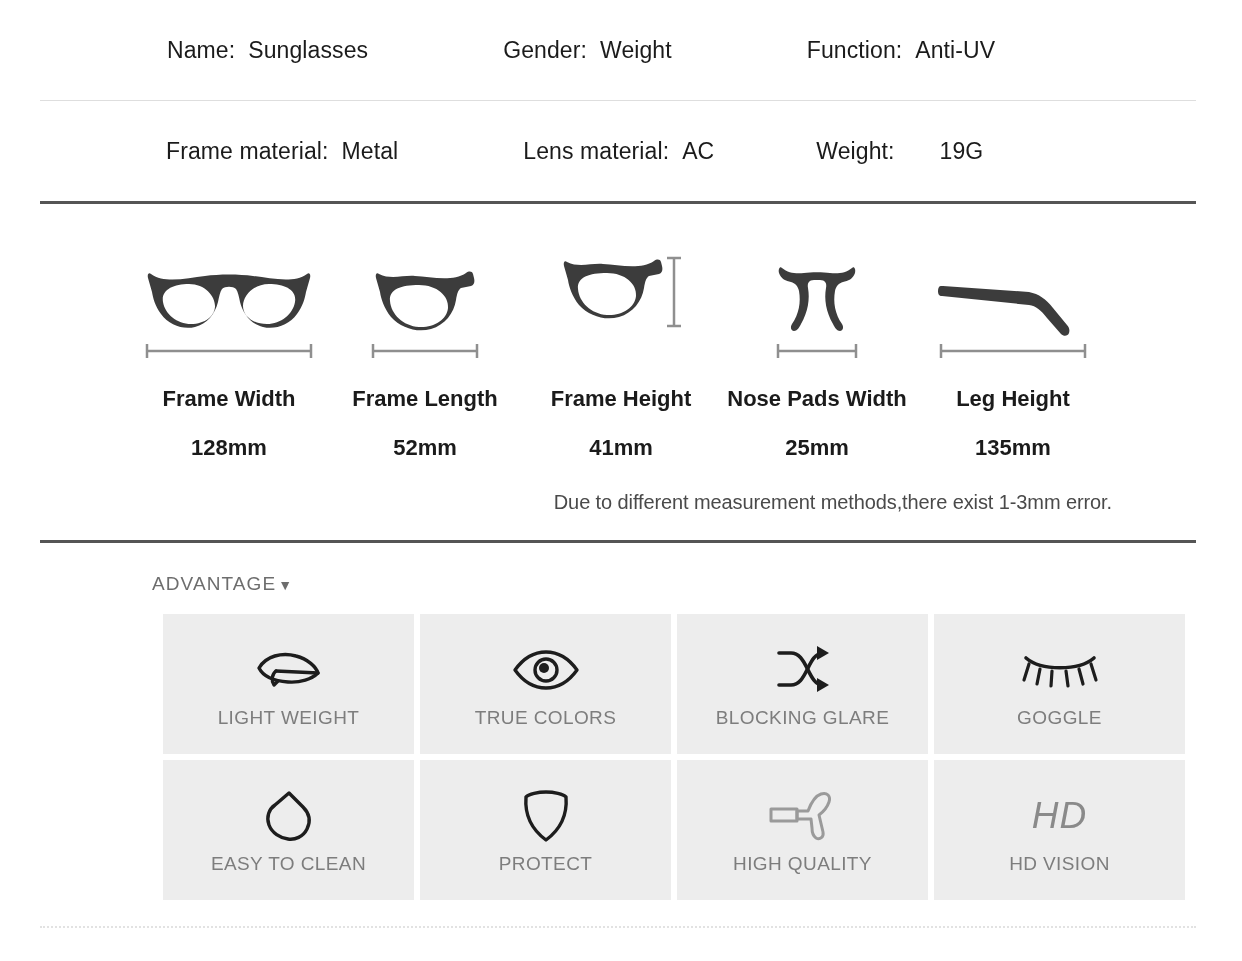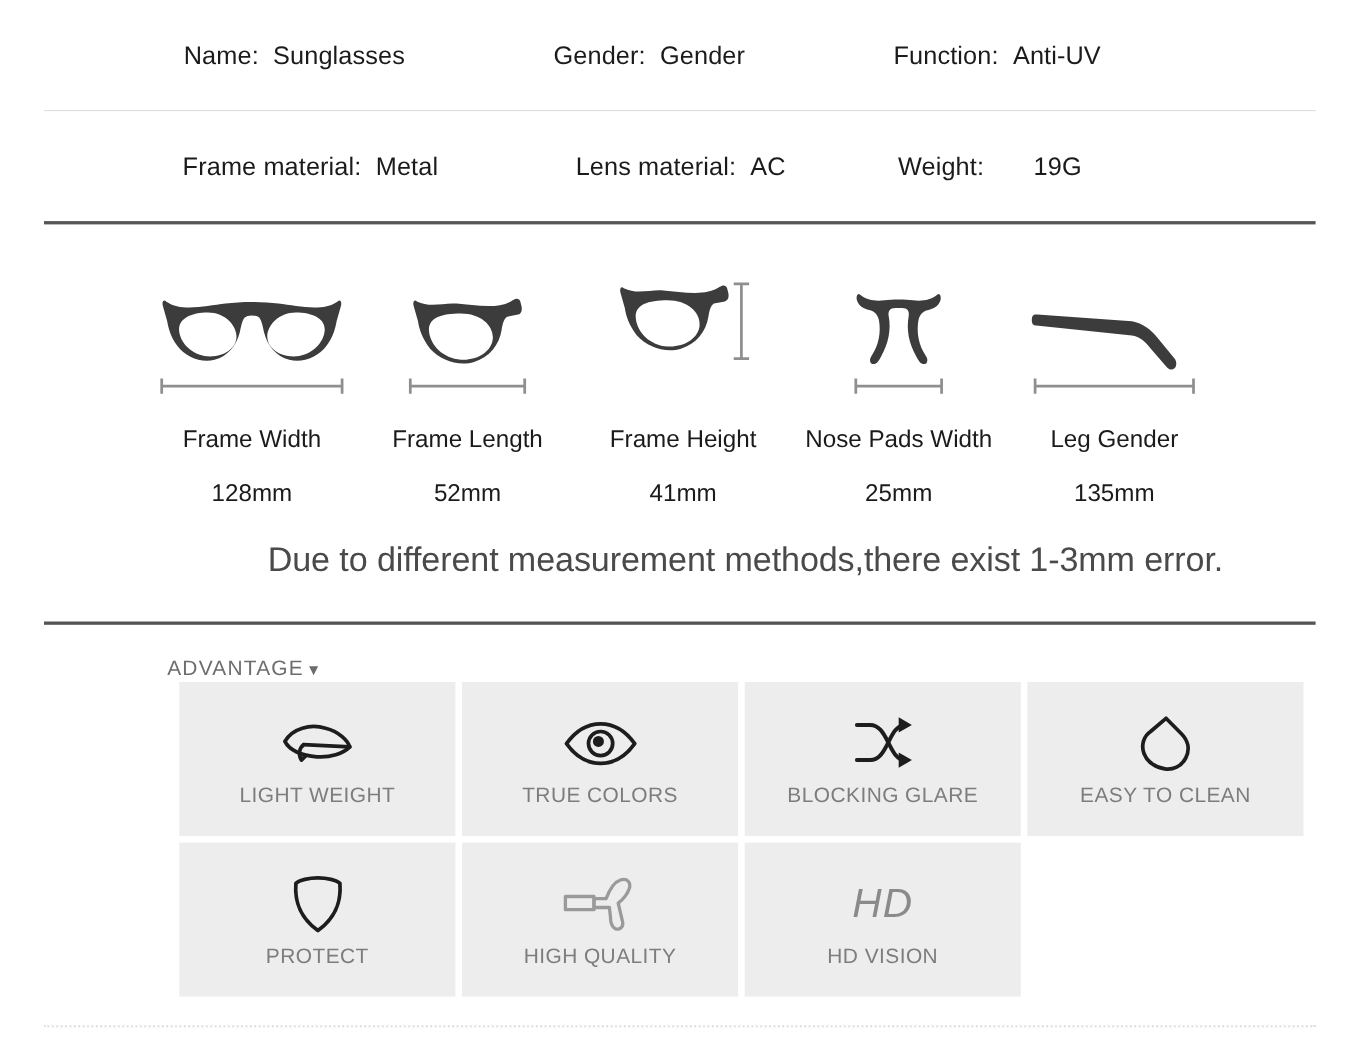--- a/index.html
+++ b/index.html
@@ -62,20 +62,21 @@
 
   
   .measure-section {
     padding-top: 36px;
   }
   .measure-row {
     display: flex;
     justify-content: center;
     align-items: flex-end;
     gap: 0px;
+    font-weight: bold;
   }
   .measure-item {
     width: 196px;
     display: flex;
     flex-direction: column;
     align-items: center;
   }
   .measure-art {
     height: 98px;
     display: flex;
@@ -95,35 +96,36 @@
     white-space: nowrap;
   }
   .measure-value {
     font-size: 22px;
     color: #1b1b1b;
     margin-top: 23px;
     white-space: nowrap;
   }
   .measure-note {
     text-align: right;
-    font-size: 31px;
+    font-size: 20px;
     color: #4a4a4a;
     padding-right: 130px;
     margin-top: 30px;
-    margin-bottom: 38px;
+    margin-bottom: 26px;
     letter-spacing: -.1px;
   }
 
   
   .advantage-wrap { padding-top: 30px; }
   .advantage-title {
     font-size: 19px;
     letter-spacing: 1.1px;
     color: #6d6d6d;
     padding-left: 152px;
+    margin-bottom: 19px;
     font-weight: 400;
   }
   .advantage-title .caret { font-size: 14px; margin-left: 2px; }
 
   .tile-grid {
     display: grid;
     grid-template-columns: repeat(4, 251px);
     grid-auto-rows: 140px;
     gap: 6px;
     margin-left: 163px;
@@ -160,21 +162,21 @@
 </head>
 <body>
 
 <div class="spec-row row1">
   <div class="spec-cell c1">
     <span class="spec-label">Name:</span>
     <span class="spec-value">Sunglasses</span>
   </div>
   <div class="spec-cell c2">
     <span class="spec-label">Gender:</span>
-    <span class="spec-value">Gender</span>
+    <span class="spec-value">Weight</span>
   </div>
   <div class="spec-cell c3">
     <span class="spec-label">Function:</span>
     <span class="spec-value">Anti-UV</span>
   </div>
 </div>
 
 <div class="divider-light"></div>
 
 <div class="spec-row row2">
@@ -285,21 +287,21 @@
             L116 36 C109 27 102 22 92 20 L6 14 Z"></path>
         </svg>
       </div>
       <div class="measure-rule">
         <svg width="152" height="16" viewBox="0 0 152 16">
           <line x1="4" y1="8" x2="148" y2="8" stroke="#8f8f8f" stroke-width="2.5"></line>
           <line x1="4" y1="1" x2="4" y2="15" stroke="#8f8f8f" stroke-width="2.5"></line>
           <line x1="148" y1="1" x2="148" y2="15" stroke="#8f8f8f" stroke-width="2.5"></line>
         </svg>
       </div>
-      <div class="measure-label">Leg Gender</div>
+      <div class="measure-label">Leg Height</div>
       <div class="measure-value">135mm</div>
     </div>
 
   </div>
 
   <div class="measure-note">Due to different measurement methods,there exist 1-3mm error.</div>
 </div>
 
 <div class="divider-dark"></div>
 
@@ -337,20 +339,34 @@
         <svg width="60" height="52" viewBox="0 0 60 52">
           <path fill="none" stroke="#1d1d1d" stroke-width="3.6" stroke-linecap="round" stroke-linejoin="round" d="M6 9 L18 9 C26 9 30 16 34 24 C38 32 42 41 50 41"></path>
           <path fill="none" stroke="#1d1d1d" stroke-width="3.6" stroke-linecap="round" stroke-linejoin="round" d="M6 41 L18 41 C26 41 30 34 34 26 C38 18 42 9 50 9"></path>
           <path fill="#1d1d1d" d="M44 2 L56 9 L44 16 Z"></path>
           <path fill="#1d1d1d" d="M44 34 L56 41 L44 48 Z"></path>
         </svg>
       </div>
       <div class="tile-label">BLOCKING GLARE</div>
     </div>
 
+    <div class="tile">
+      <div class="tile-icon">
+        <svg width="78" height="40" viewBox="0 0 78 40">
+          <path fill="none" stroke="#1d1d1d" stroke-width="3.6" stroke-linecap="round" d="M5 8 C20 21 58 21 73 8"></path>
+          <path fill="none" stroke="#1d1d1d" stroke-width="3.2" stroke-linecap="round" d="M8 14 L3 30"></path>
+          <path fill="none" stroke="#1d1d1d" stroke-width="3.2" stroke-linecap="round" d="M19 19 L16 34"></path>
+          <path fill="none" stroke="#1d1d1d" stroke-width="3.2" stroke-linecap="round" d="M31 21 L30 36"></path>
+          <path fill="none" stroke="#1d1d1d" stroke-width="3.2" stroke-linecap="round" d="M45 21 L47 36"></path>
+          <path fill="none" stroke="#1d1d1d" stroke-width="3.2" stroke-linecap="round" d="M58 19 L62 34"></path>
+          <path fill="none" stroke="#1d1d1d" stroke-width="3.2" stroke-linecap="round" d="M70 14 L75 30"></path>
+        </svg>
+      </div>
+      <div class="tile-label">GOGGLE</div>
+    </div>
 
     <div class="tile">
       <div class="tile-icon">
         <svg width="54" height="56" viewBox="0 0 54 56">
           <path fill="none" stroke="#1d1d1d" stroke-width="3.4" stroke-linejoin="round" d="M27 5 L41 19 C47 25 49 33 45 41 C41 49 33 52 26 51 C18 50 10 45 7 37 C4 29 7 21 13 17 Z"></path>
         </svg>
       </div>
       <div class="tile-label">EASY TO CLEAN</div>
     </div>
 

